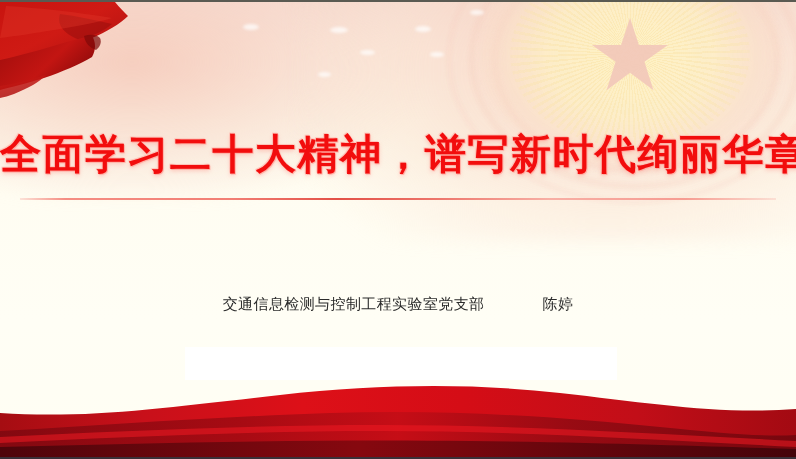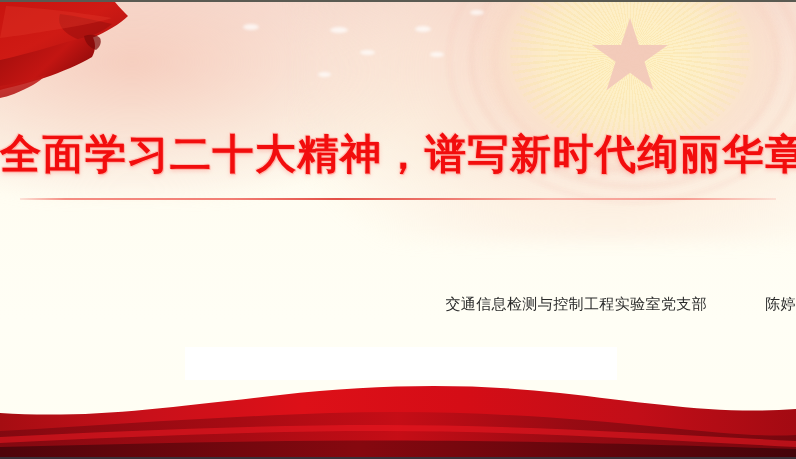--- a/index.html
+++ b/index.html
@@ -200,21 +200,21 @@
       rgba(246,152,142,0.95) 88%,
       rgba(247,176,166,0.3) 100%);
   }
 
   
   .subtitle-row {
     position: absolute;
     left: 0;
     top: 293px;
     width: 796px;
-    text-align: right;
+    text-align: center;
     font-family: "DejaVu Sans", "Liberation Sans", sans-serif;
     font-size: 15px;
     color: #2b2b2b;
     letter-spacing: 0.4px;
     white-space: nowrap;
   }
   .subtitle-row .unit { display: inline-block; }
   .subtitle-row .gap  { display: inline-block; width: 58px; }
   .subtitle-row .name { display: inline-block; }
 

